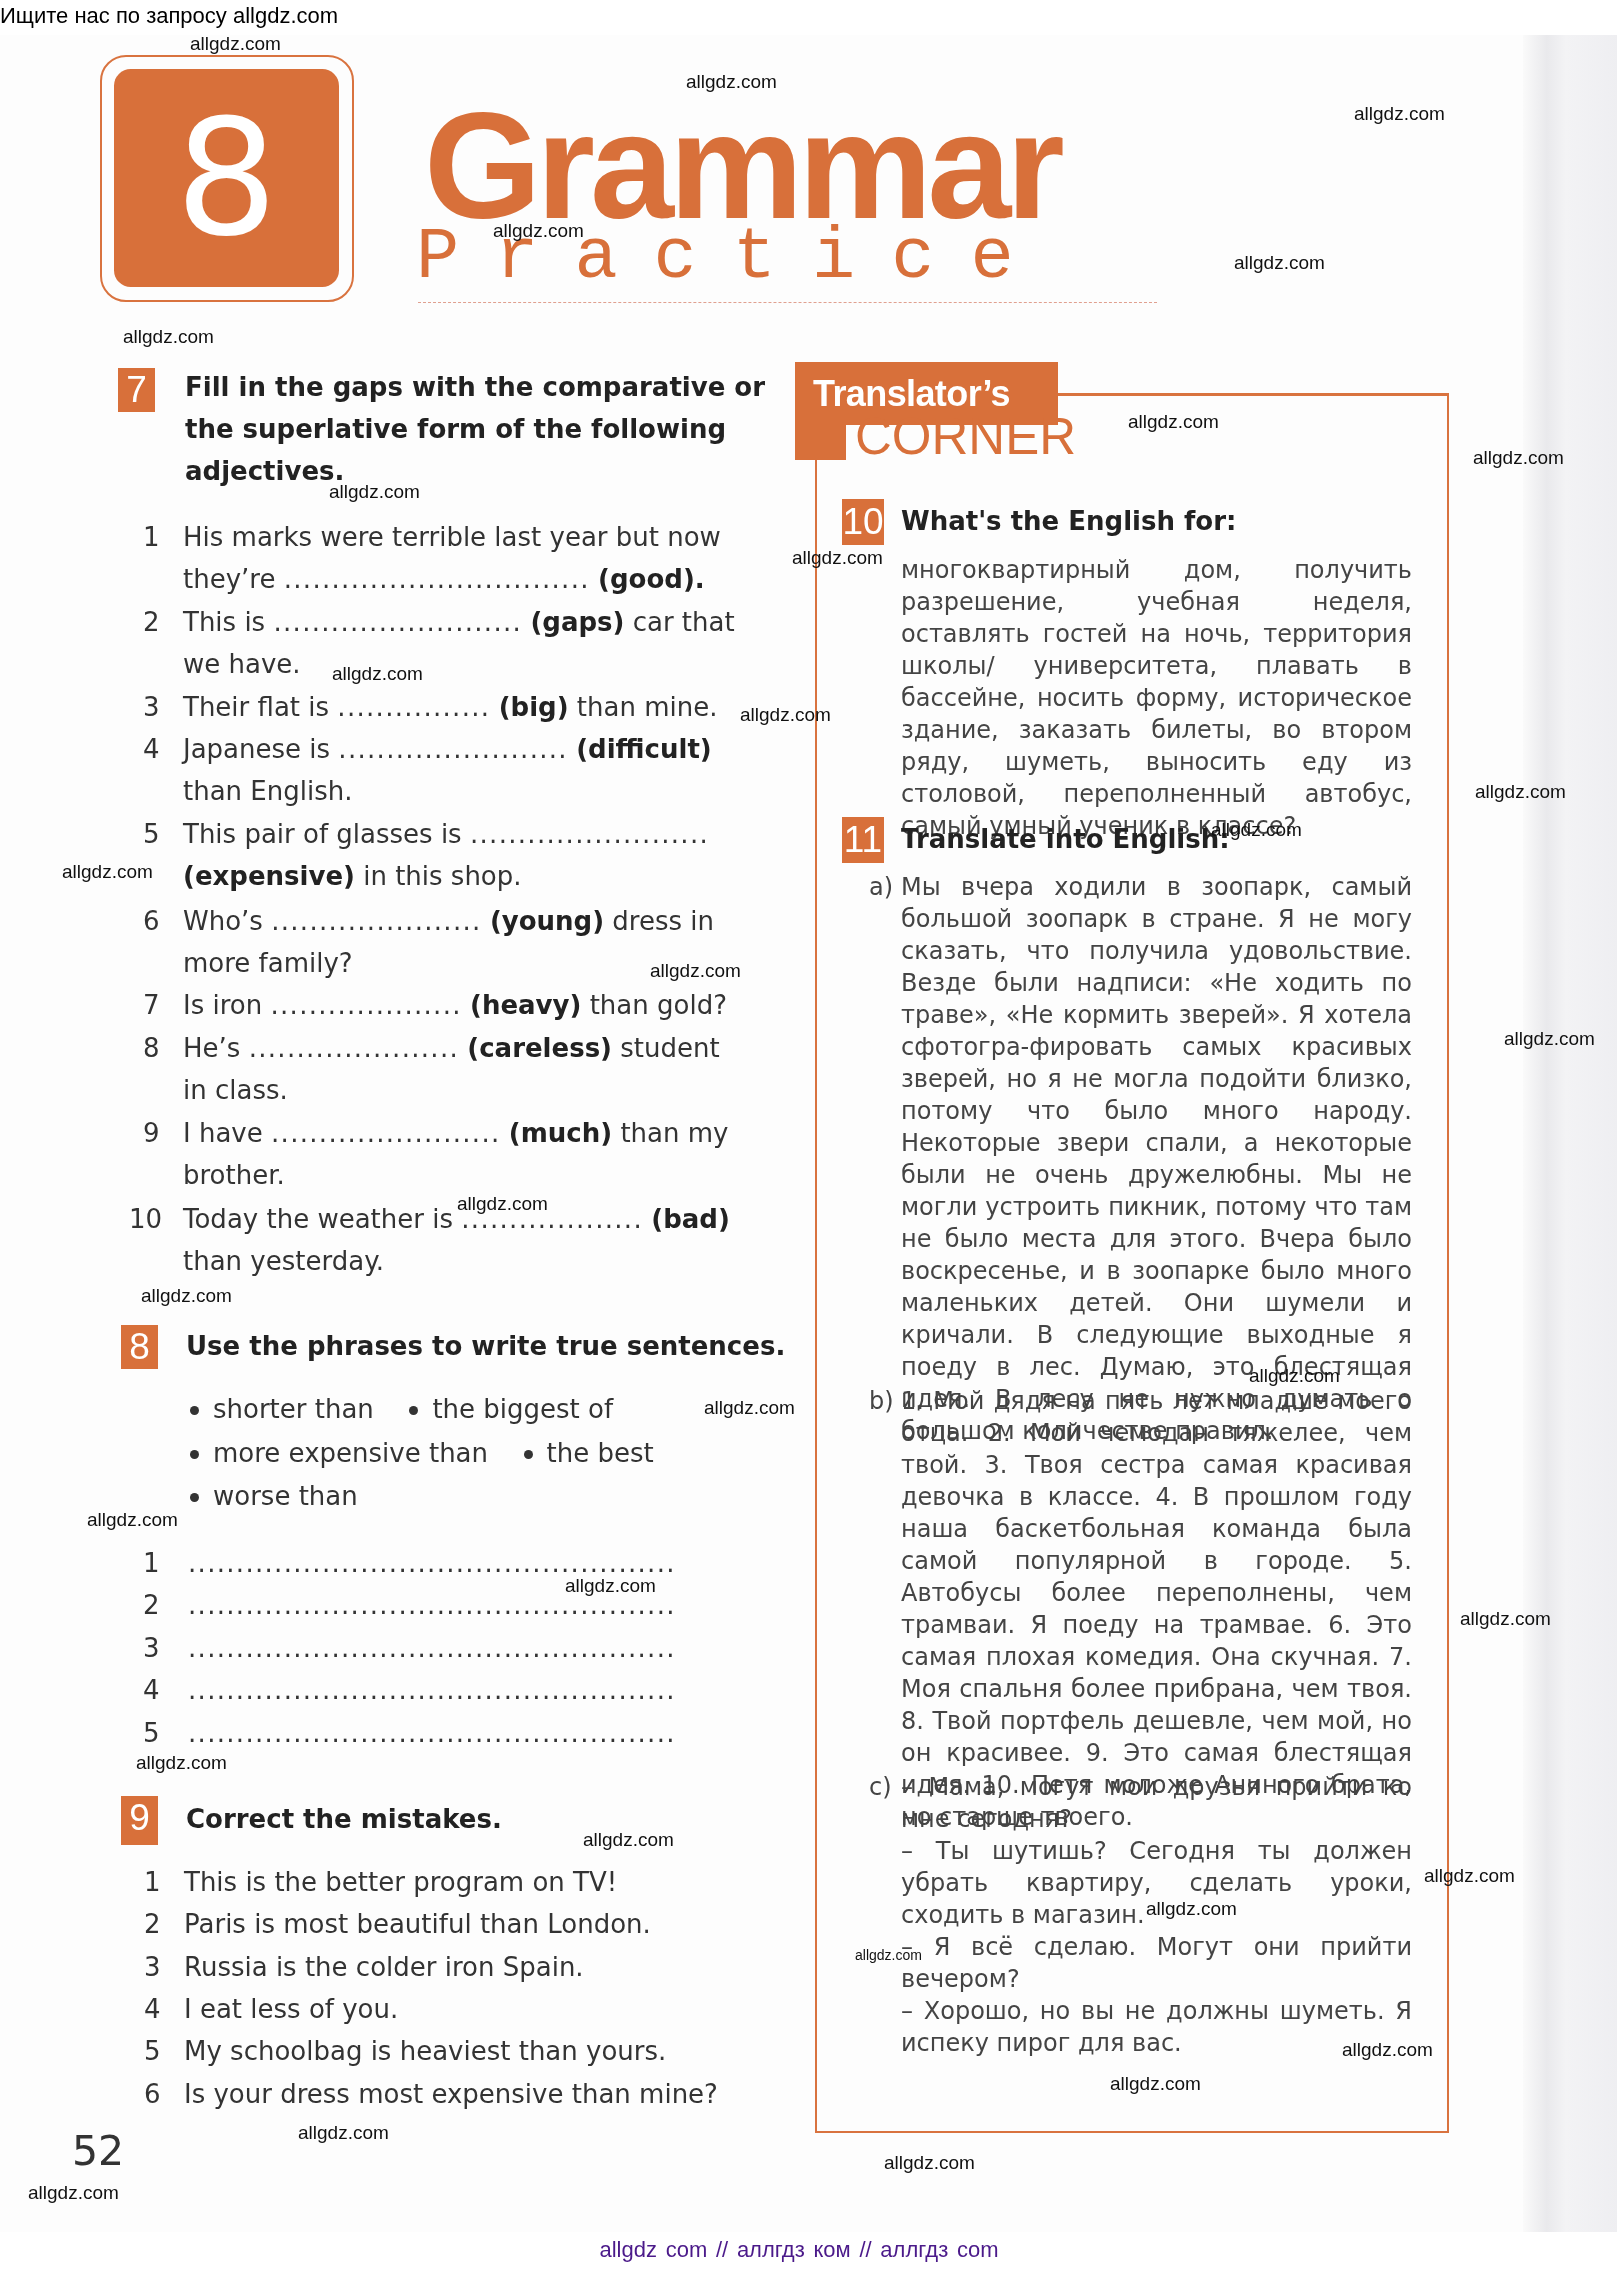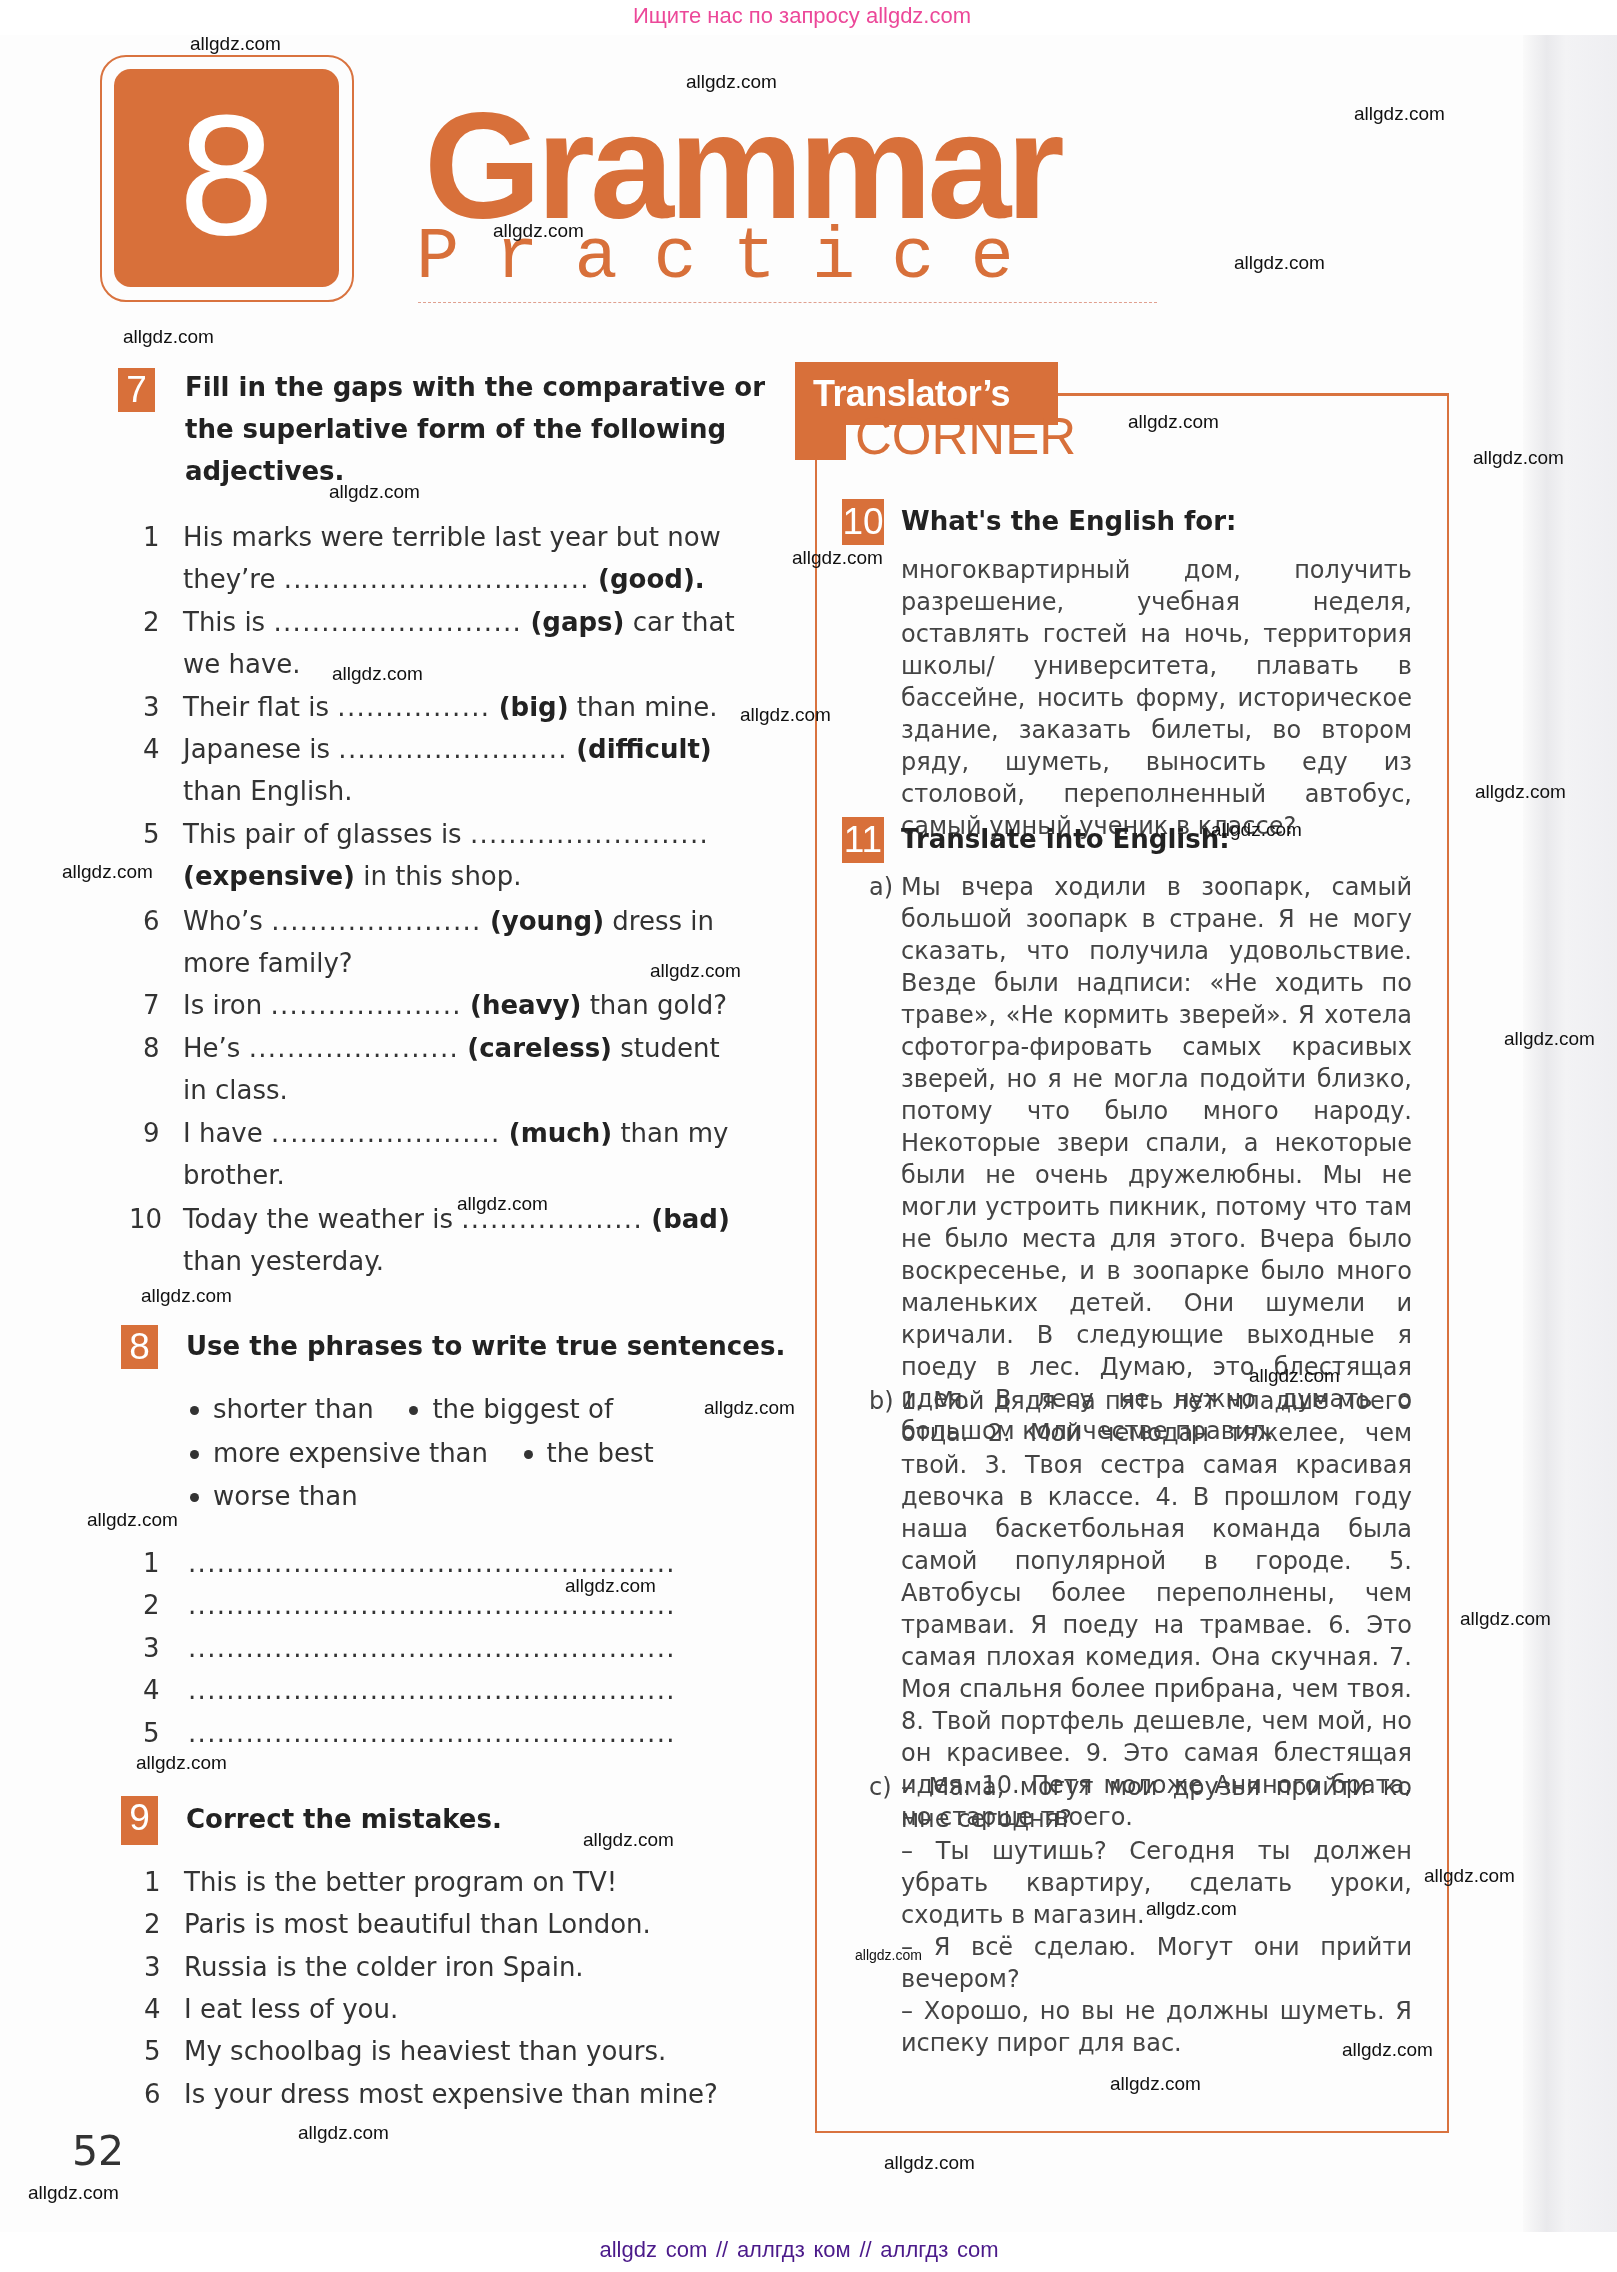--- a/index.html
+++ b/index.html
@@ -11,22 +11,22 @@
   }
   .page {
     position:absolute; left:0; top:35px; width:1618px; height:2197px;
     background:#fdfdfd;
   }
   .binding {
     position:absolute; left:1523px; top:35px; width:95px; height:2197px;
     background:linear-gradient(90deg,#fafafa 0%,#e9e9ec 25%,#f3f3f5 45%,#eeeef1 100%);
   }
   .banner-top {
-    position:absolute; left:0; width:1604px; top:2.6px; text-align:center;
-    color:#ec4899; font-family:"Liberation Sans", sans-serif; font-size:22px;
+    position:absolute; left:0; width:1604px; top:2.6px; 
+    color:#000000; font-family:"Liberation Sans", sans-serif; font-size:22px;
   }
   .footer {
     position:absolute; left:0; width:1598px; top:2237px; text-align:center;
     color:#4b1a8a; font-family:"Liberation Sans", sans-serif; font-size:22px;
     word-spacing:2.6px;
   }
   .wm {
     position:absolute; font-family:"Liberation Sans", sans-serif;
     font-size:19px; color:#111; white-space:nowrap;
   }

